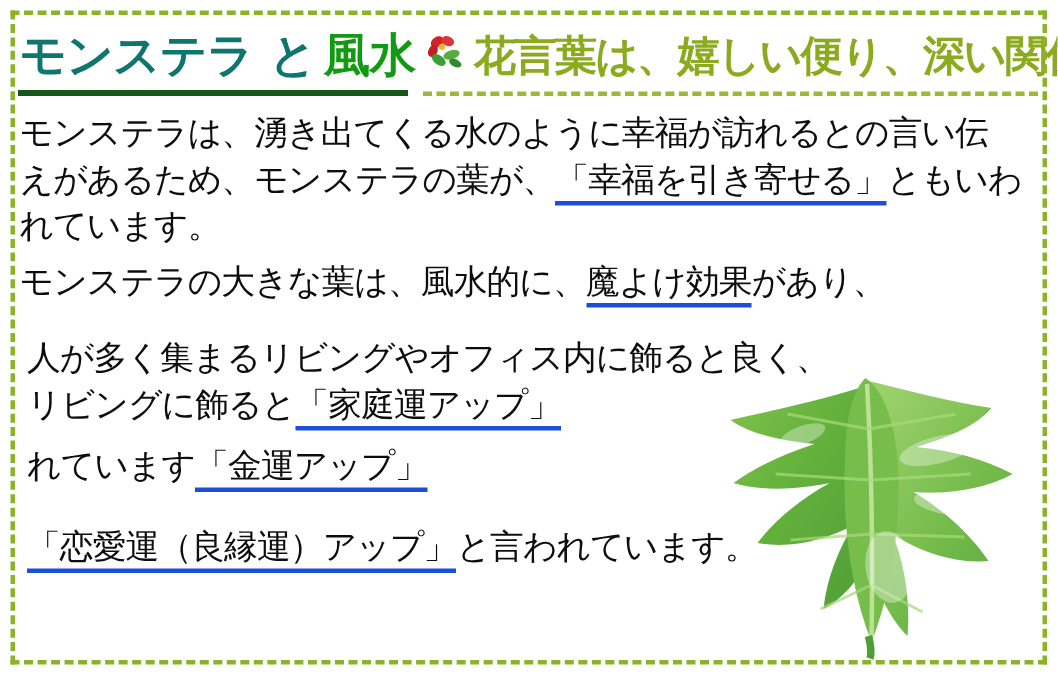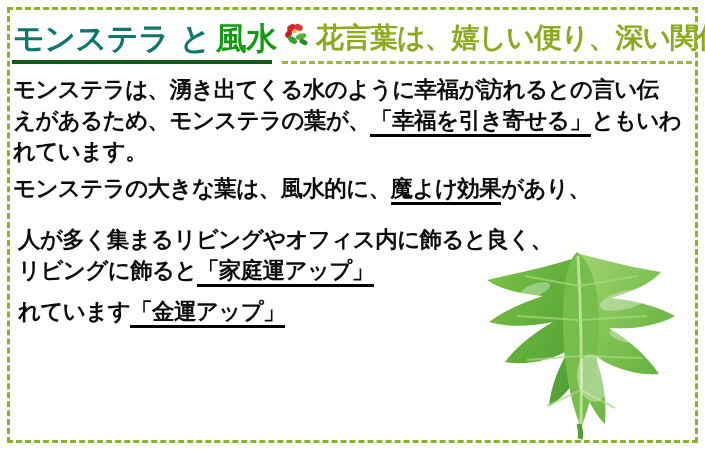--- a/index.html
+++ b/index.html
@@ -111,30 +111,30 @@
     width: 410px;
     height: 0;
     border-top: 3px dashed #9ab83c;
     z-index: 4;
   }
 
   
   .para {
     position: absolute;
     color: #0d0d0d;
-    font-weight: bold;
+    font-weight: normal;
     font-size: 22.5px;
     line-height: 31px;
     letter-spacing: -0.6px;
     white-space: nowrap;
   }
   .para .ln { display: block; }
 
   .u {
-    border-bottom: 3px solid #000000;
+    border-bottom: 3px solid #1d4ed8;
     padding-bottom: 1px;
   }
 
   #p1 { left: 13px; top: 74px; }
   #p2 { left: 13px; top: 173px; }
   #p3 { left: 18px; top: 224px; }
   #p4 { left: 18px; top: 296px; }
   #p5 { left: 18px; top: 350px; }
 </style>
 </head>
@@ -228,16 +228,17 @@
     <div class="para" id="p3">
       <span class="ln"><span>人が多く集まるリビングやオフィス内に飾ると良く、</span></span>
       <span class="ln"><span>リビングに飾ると</span><span class="u">「家庭運アップ」</span></span>
     </div>
 
     <div class="para" id="p4">
       <span class="ln"><span>れています</span><span class="u">「金運アップ」</span></span>
     </div>
 
     <div class="para" id="p5">
+      <span class="ln"><span class="u">「恋愛運（良縁運）アップ」</span><span>と言われています。</span></span>
     </div>
 
   </div>
 </div>
 
 </body></html>

